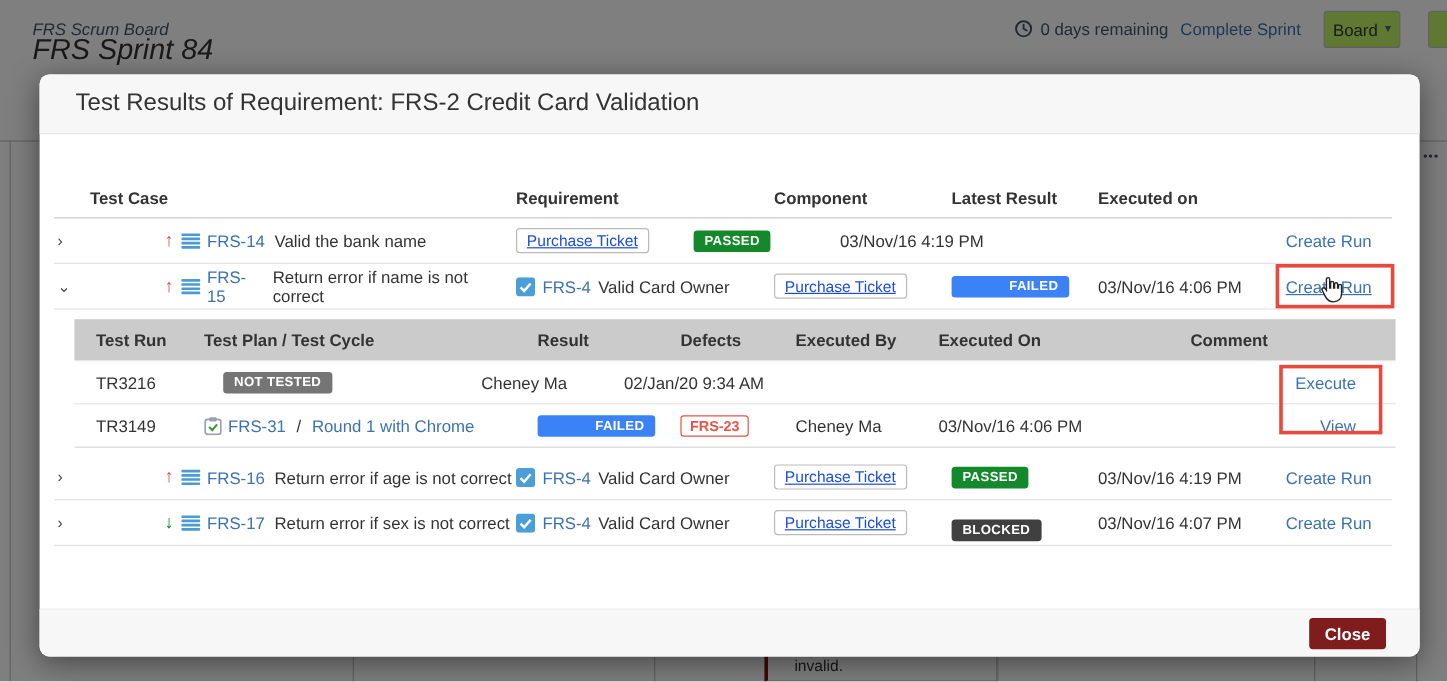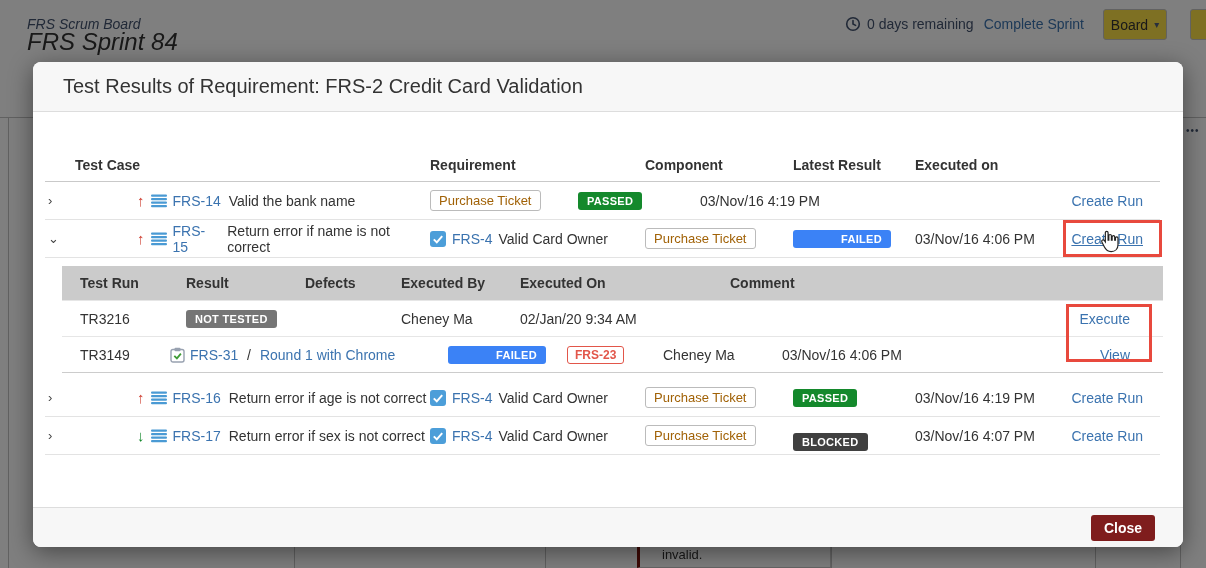--- a/index.html
+++ b/index.html
@@ -7,21 +7,21 @@
     font-family:"Liberation Sans","DejaVu Sans",sans-serif; color:#333; }
   body { position:relative; }
 
   
   .board-page { position:absolute; inset:0; z-index:1; background:#fff; }
   .breadcrumb { position:absolute; left:27px; top:16px; font-size:14px; color:#42526e;font-style:italic; }
   .sprint-title { position:absolute; left:27px; top:28px; font-size:24px; font-weight:400; color:#333;font-style:italic; }
   .top-right { position:absolute; top:16px; left:845px; display:flex; align-items:center; gap:6px; font-size:14px; }
   .days-remaining { color:#42526e; }
   .complete-sprint { color:#3b73af; cursor:pointer; margin-left:4px; }
-  .aui-btn { position:absolute; top:9px; height:31px; background:#fde047; border:1px solid #c4c4c4;
+  .aui-btn { position:absolute; top:9px; height:31px; background:#bef264; border:1px solid #c4c4c4;
     border-radius:3px; font-size:14px; color:#333; display:flex; align-items:center; justify-content:center; gap:6px; }
   .board-btn { left:1103px; width:64px; }
   .partial-btn { left:1190px; width:30px; }
   .dd-arrow { font-size:10px; color:#505f79; }
   .board-hline { position:absolute; left:0; right:0; top:117px; border-top:1px solid #c2c2c2; }
   .vline { position:absolute; top:117px; bottom:0; width:0; border-left:1px solid #c2c2c2; }
   .col-more { position:absolute; left:1186px; top:125px; font-size:10px; letter-spacing:1px; color:#42526e; cursor:pointer; }
   .bg-card { position:absolute; left:637px; top:527px; width:194px; height:41px; background:#fff;
     border:1px solid #ccc; border-left:3px solid #7d150c; padding:4px 6px 0 8px; display:flex; gap:7px; }
   .bg-card-icon { color:#f79232; font-weight:bold; font-size:14px; }
@@ -60,21 +60,21 @@
   .prio { font-weight:bold; font-size:15px; }
   .prio.up { color:#d04437; }
   .prio.down { color:#14892c; }
   .summary { margin-left:2px; }
 
   .badge { display:inline-block; border-radius:3px; color:#fff; font-size:11px; font-weight:bold;
     padding:3px 9px; letter-spacing:.3px; }
   .b-passed { background:#14892c; } .b-failed { background:#3b82f6;padding-left:48px; }
   .b-nottested { background:#757575; } .b-blocked { background:#404040;margin-top:12px; }
   .comp-tag { display:inline-block; border:1px solid #bbb; border-radius:3px; padding:2px 8px;
-    font-size:13px; background:#fff; color:#a16207; }
+    font-size:13px; background:#fff; color:#1d4ed8;text-decoration:underline; }
   .defect-tag { display:inline-block; border:1px solid #e2564a; border-radius:3px; padding:1px 7px;
     font-size:12px; font-weight:bold; color:#e2564a; background:#fff; }
 
   
   .subtbl { margin:8px 0 6px 17px; width:1101px; border-bottom:1px solid #ccc; }
   .str { display:flex; align-items:center; height:36px; font-size:14px; background:#fff;
     border-top:1px solid #e6e6e6; }
   .str.shead { height:34px; background:#cbcbcb; font-weight:bold; border-top:none; }
   .s-run { flex:0 0 108px; padding-left:18px; }
   .s-plan { flex:0 0 262px; display:flex; align-items:center; gap:5px; }
@@ -197,20 +197,21 @@
         </div>
         <div class="c-comp"><span class="comp-tag">Purchase Ticket</span></div>
         <div class="c-res"><span class="badge b-failed">FAILED</span></div>
         <div class="c-exec">03/Nov/16 4:06 PM</div>
         <div class="c-act"><span class="lnk hovered">Create Run</span></div>
       </div>
 
       <div class="subtbl">
         <div class="str shead">
           <div class="s-run">Test Run</div>
+          <div class="s-plan">Test Plan / Test Cycle</div>
           <div class="s-res">Result</div>
           <div class="s-def">Defects</div>
           <div class="s-by">Executed By</div>
           <div class="s-on">Executed On</div>
           <div class="s-com">Comment</div>
           <div class="s-act"></div>
         </div>
 
         <div class="str">
           <div class="s-run">TR3216</div>

